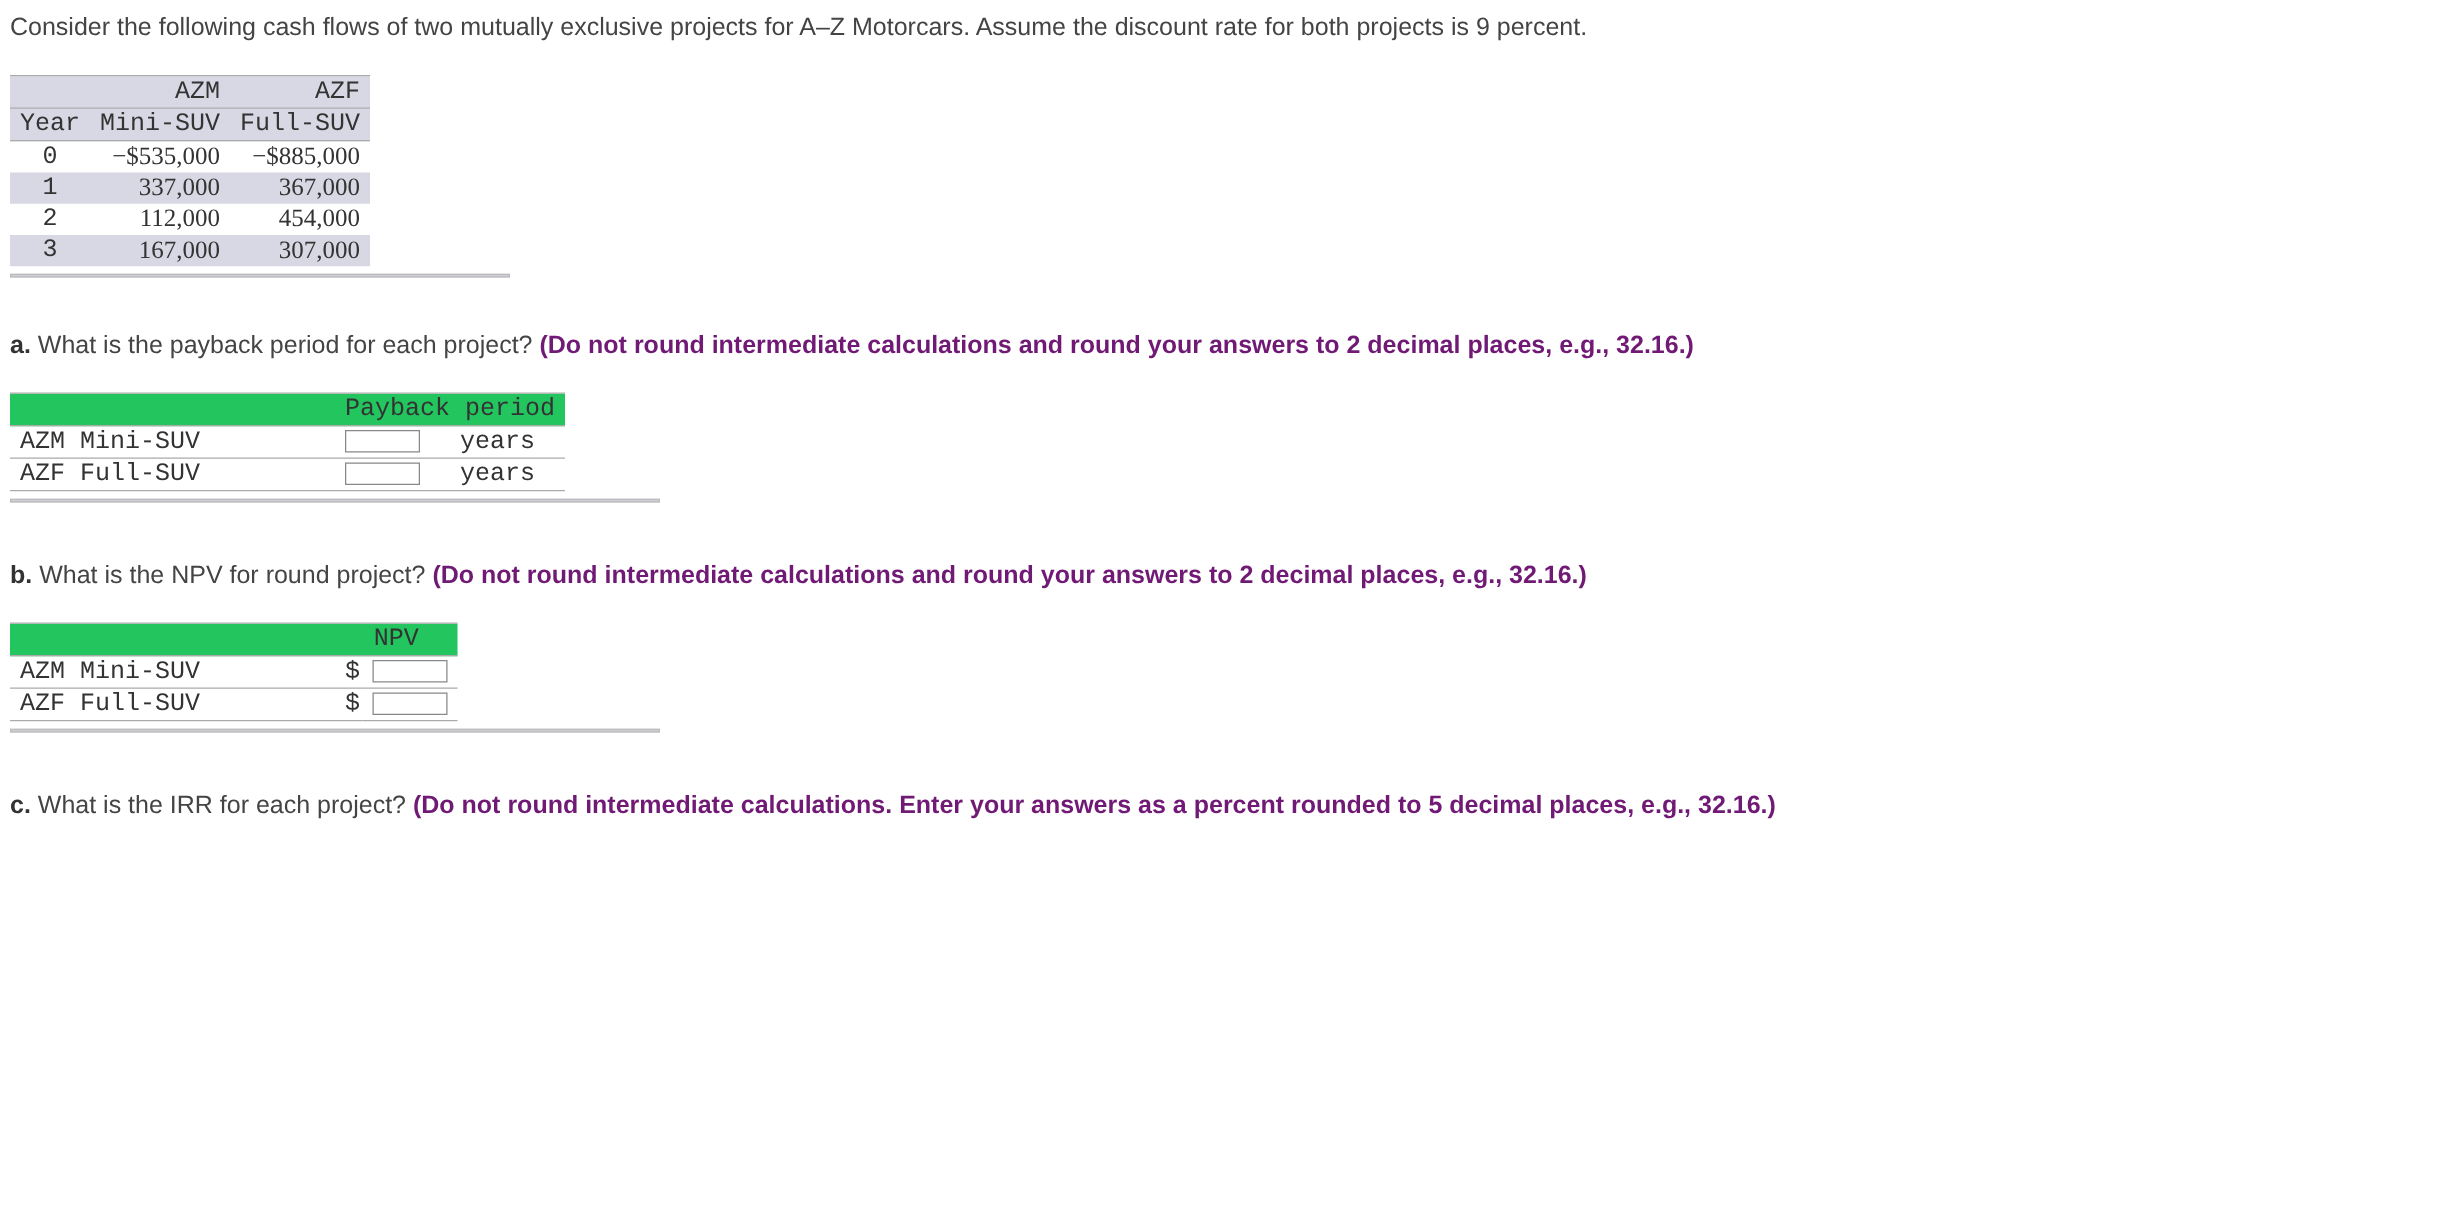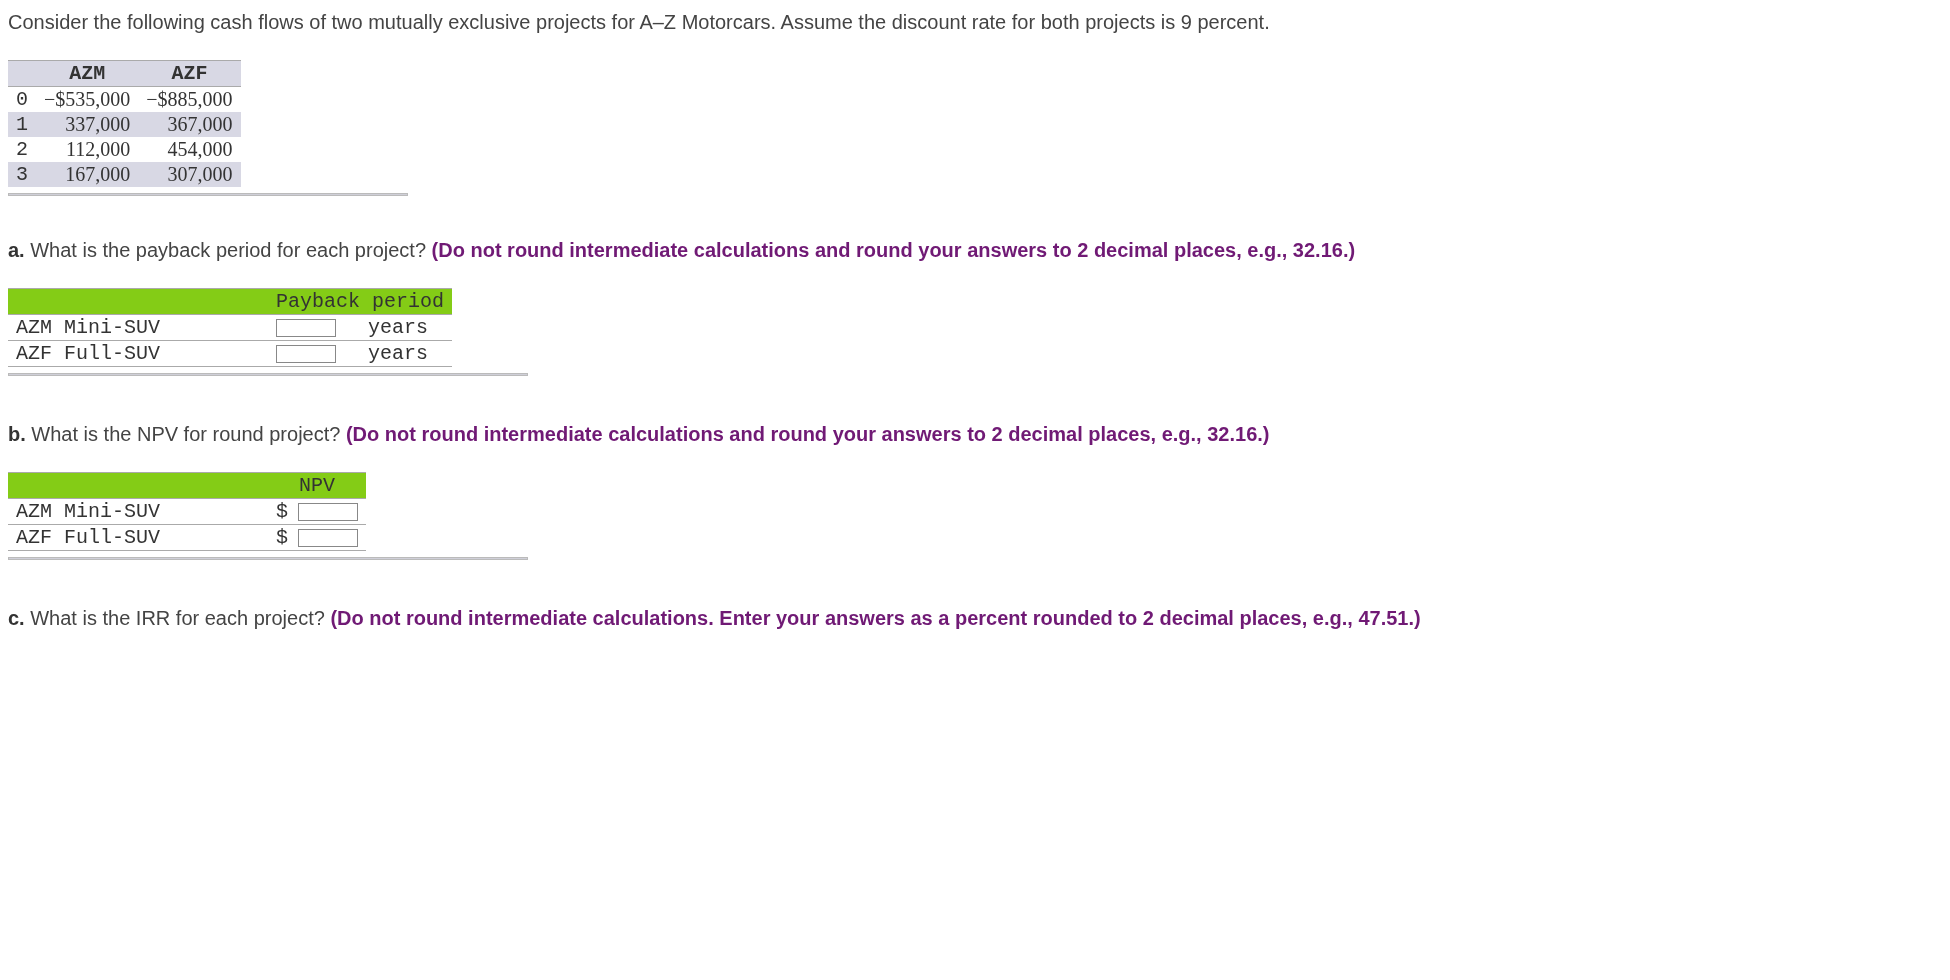--- a/index.html
+++ b/index.html
@@ -26,21 +26,22 @@
       padding: 1px 8px;
       text-align: center;
     }
     .data-table .num { text-align: right; font-family: Liberation Serif, serif; }
     .data-table thead tr {
       background: #d8d8e4;
       border-top: 1px solid #aaa;
       border-bottom: 1px solid #aaa;
     }
     .data-table thead th {
-      font-weight: bold;
+      font-weight: normal;
+      text-align: right;
     }
     .data-table tbody tr.odd { background: #d8d8e4; }
     .data-table tbody tr:first-child { border-top: 1px solid #aaa; }
     .table-rule {
       width: 400px;
       height: 3px;
       background: #cfcfd8;
       border: 1px solid #bbb;
       margin-bottom: 40px;
     }
@@ -65,21 +66,21 @@
     }
     .answer-table tr { border-top: 1px solid #aaa; border-bottom: 1px solid #aaa; }
     .answer-table th, .answer-table td {
       padding: 1px 8px;
     }
     .answer-table th {
       font-weight: normal;
       text-align: center;
     }
     .answer-table .rowlabel { text-align: left; }
-    .answer-table thead tr { background: #84cc16; }
+    .answer-table thead tr { background: #22c55e; }
     .answer-table .currency { text-align: right; padding-right: 2px; }
     .answer-input {
       width: 60px;
       height: 18px;
       border: 1px solid #888;
       background: #fff;
       display: inline-block;
       vertical-align: middle;
       font-family: "Courier New", monospace;
       font-size: 16px;
@@ -97,20 +98,25 @@
 <body>
 
 <p class="intro-text">Consider the following cash flows of two mutually exclusive projects for A–Z Motorcars. Assume the discount rate for both projects is 9 percent.</p>
 
 <table class="data-table">
   <thead>
     <tr>
       <th></th>
       <th>AZM</th>
       <th>AZF</th>
+    </tr>
+    <tr>
+      <th>Year</th>
+      <th>Mini-SUV</th>
+      <th>Full-SUV</th>
     </tr>
   </thead>
   <tbody>
     <tr>
       <td>0</td>
       <td class="num">−$535,000</td>
       <td class="num">−$885,000</td>
     </tr>
     <tr class="odd">
       <td>1</td>
@@ -177,14 +183,14 @@
     <tr>
       <td class="rowlabel">AZF Full-SUV</td>
       <td class="currency">$</td>
       <td><input class="answer-input" style=""></td>
     </tr>
   </tbody>
 </table>
 <div class="section-rule"></div>
 
 <p class="question-part" style="margin-bottom:0">
-  <span class="label">c.</span><span> What is the IRR for each project? </span><span class="red-text">(Do not round intermediate calculations. Enter your answers as a percent rounded to 2 decimal places, e.g., 47.51.)</span>
+  <span class="label">c.</span><span> What is the IRR for each project? </span><span class="red-text">(Do not round intermediate calculations. Enter your answers as a percent rounded to 5 decimal places, e.g., 32.16.)</span>
 </p>
 
 </body></html>

